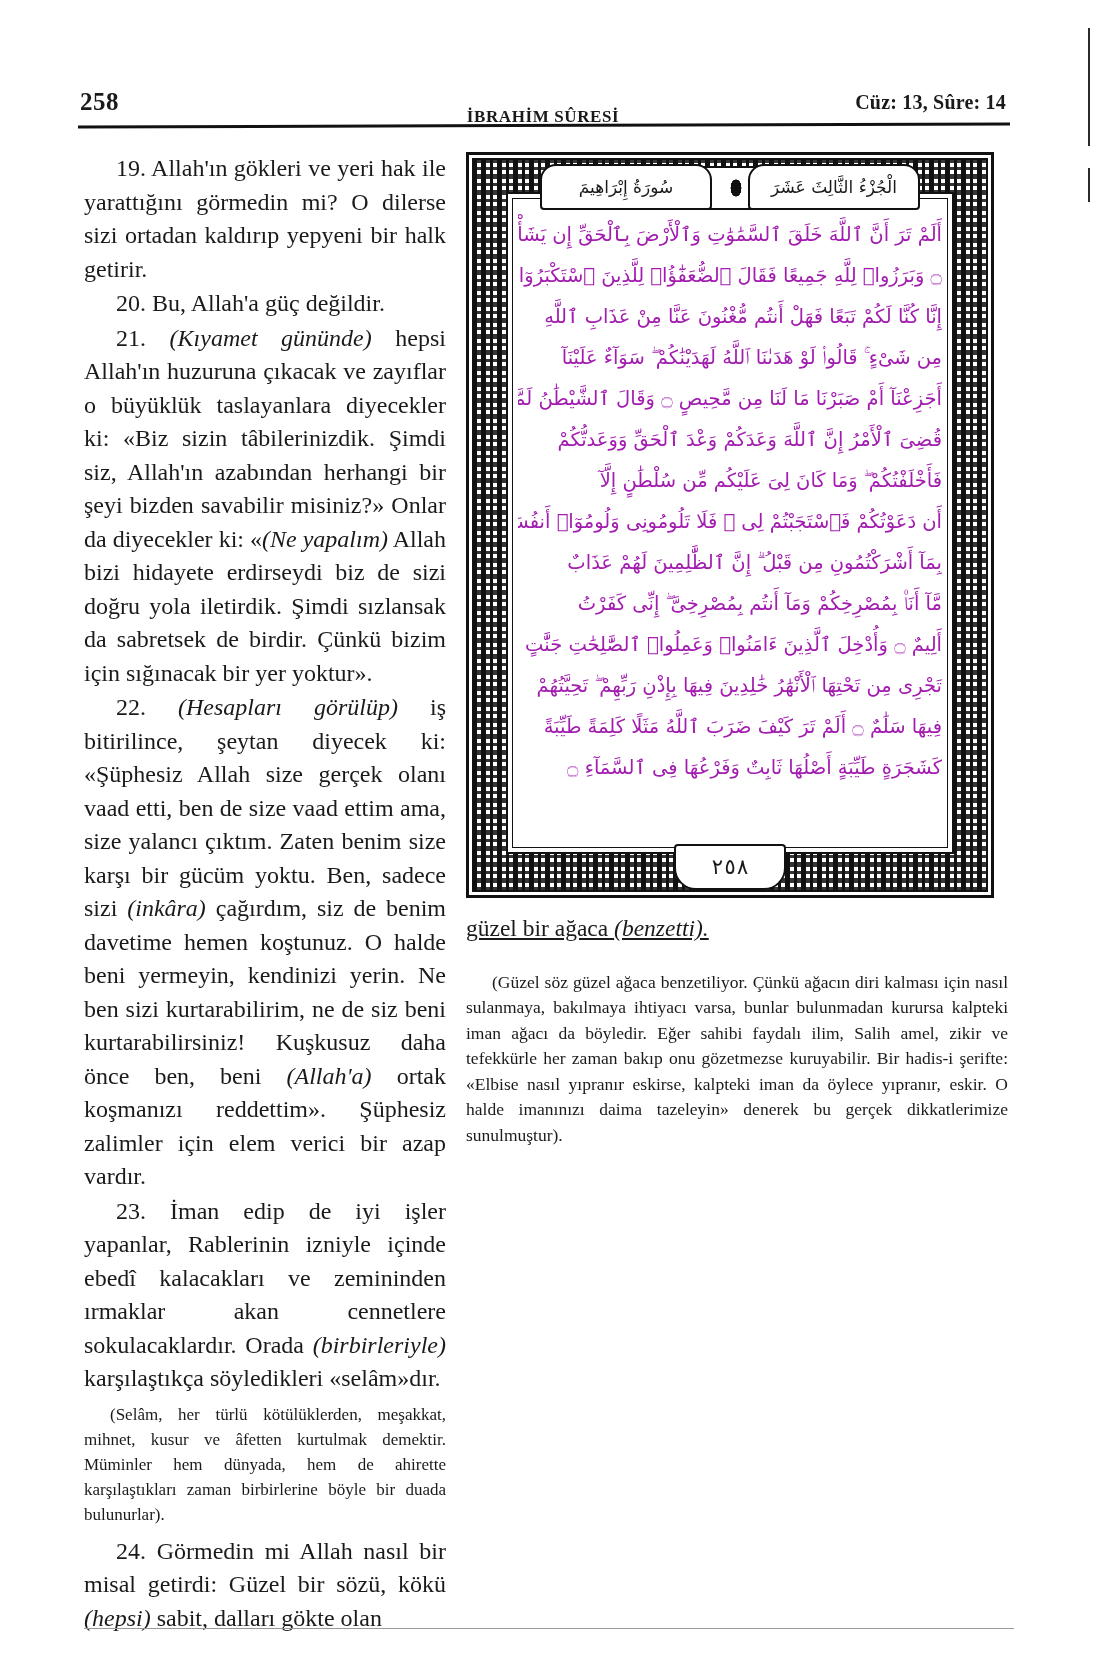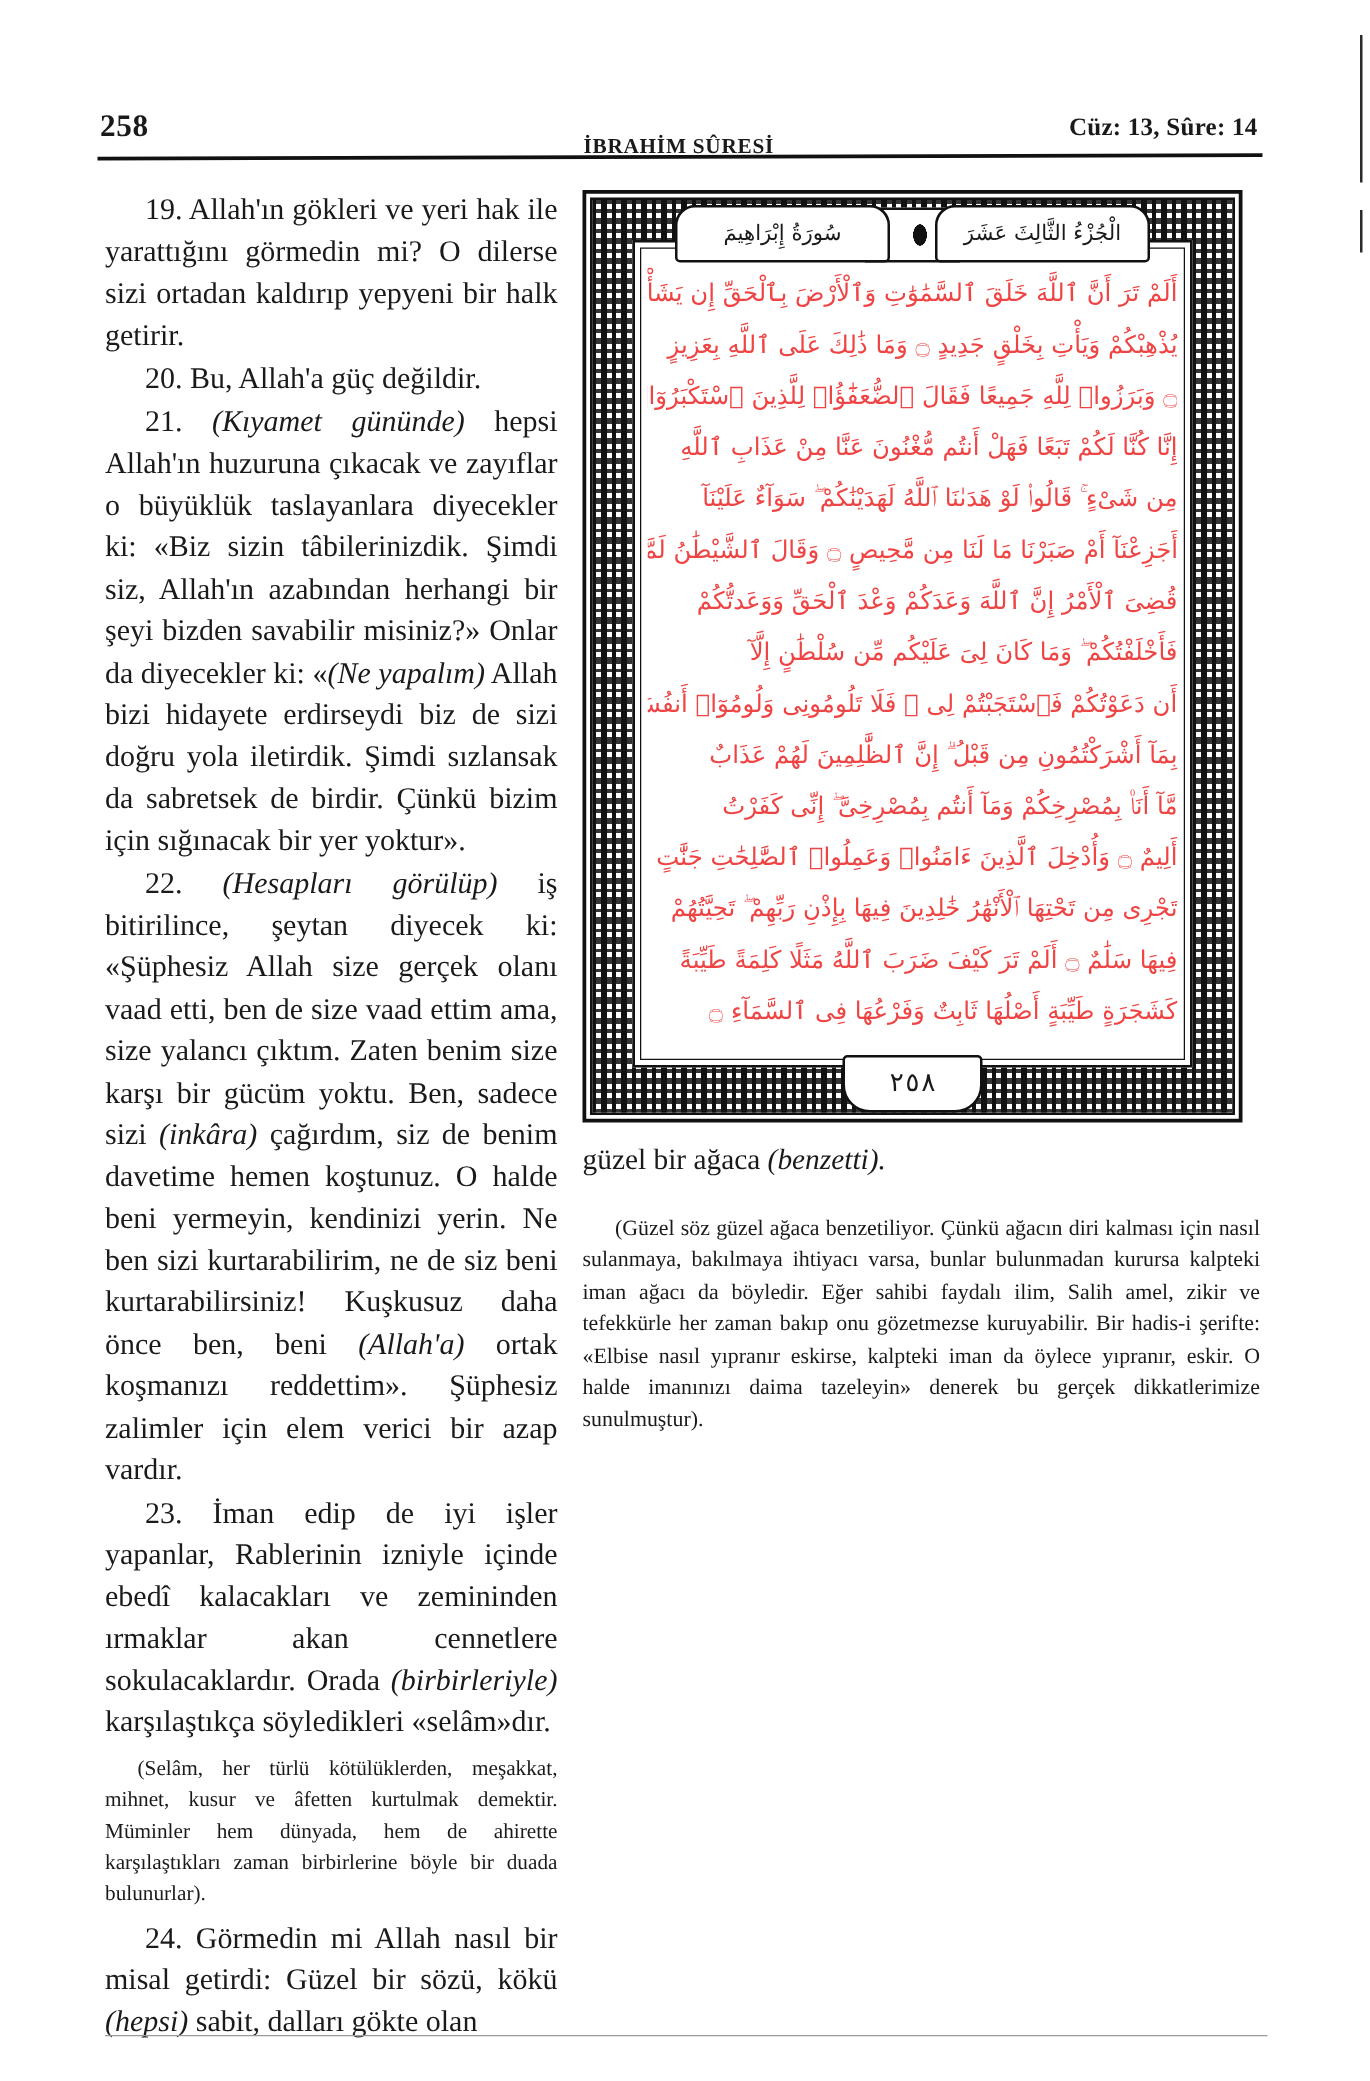--- a/index.html
+++ b/index.html
@@ -216,35 +216,36 @@
   .arabic-body {
     position: absolute;
     z-index: 7;
     left: 52px; right: 52px; top: 62px;
     height: 628px;
     direction: rtl;
     text-align: justify;
     font-family: "DejaVu Sans", sans-serif;
     font-size: 19.5px;
     line-height: 41px;
-    color: #ef4444;
+    color: #a21caf;
     overflow: hidden;
   }
   .arabic-body .aline {
     display: block;
     white-space: nowrap;
     overflow: hidden;
   }
 
   .after-frame-line {
     position: absolute;
     left: 466px; top: 912px;
     width: 540px;
     font-size: 23.5px;
     line-height: 32px;
+    text-decoration: underline;
   }
   .after-frame-line i { font-style: italic; }
 
   .right-note {
     position: absolute;
     left: 466px; top: 952px;
     width: 542px;
     font-size: 17.5px;
     line-height: 25.5px;
     text-align: justify;
@@ -320,21 +321,20 @@
 
     <div class="cartouche sura">سُورَةُ إِبْرَاهِيمَ</div>
     <div class="cartouche juz">الْجُزْءُ الثَّالِثَ عَشَرَ</div>
 
     <div class="frame-inner-rule">
       <div class="frame-inner-rule2"></div>
     </div>
 
     <div class="arabic-body">
       <span class="aline">أَلَمْ تَرَ أَنَّ ٱللَّهَ خَلَقَ ٱلسَّمَٰوَٰتِ وَٱلْأَرْضَ بِٱلْحَقِّ إِن يَشَأْ</span>
-      <span class="aline">يُذْهِبْكُمْ وَيَأْتِ بِخَلْقٍ جَدِيدٍ ۝ وَمَا ذَٰلِكَ عَلَى ٱللَّهِ بِعَزِيزٍ</span>
       <span class="aline">۝ وَبَرَزُوا۟ لِلَّهِ جَمِيعًا فَقَالَ ٱلضُّعَفَٰٓؤُا۟ لِلَّذِينَ ٱسْتَكْبَرُوٓا۟</span>
       <span class="aline">إِنَّا كُنَّا لَكُمْ تَبَعًا فَهَلْ أَنتُم مُّغْنُونَ عَنَّا مِنْ عَذَابِ ٱللَّهِ</span>
       <span class="aline">مِن شَىْءٍ ۚ قَالُوا۟ لَوْ هَدَىٰنَا ٱللَّهُ لَهَدَيْنَٰكُمْ ۖ سَوَآءٌ عَلَيْنَآ</span>
       <span class="aline">أَجَزِعْنَآ أَمْ صَبَرْنَا مَا لَنَا مِن مَّحِيصٍ ۝ وَقَالَ ٱلشَّيْطَٰنُ لَمَّا</span>
       <span class="aline">قُضِىَ ٱلْأَمْرُ إِنَّ ٱللَّهَ وَعَدَكُمْ وَعْدَ ٱلْحَقِّ وَوَعَدتُّكُمْ</span>
       <span class="aline">فَأَخْلَفْتُكُمْ ۖ وَمَا كَانَ لِىَ عَلَيْكُم مِّن سُلْطَٰنٍ إِلَّآ</span>
       <span class="aline">أَن دَعَوْتُكُمْ فَٱسْتَجَبْتُمْ لِى ۖ فَلَا تَلُومُونِى وَلُومُوٓا۟ أَنفُسَكُم</span>
       <span class="aline">بِمَآ أَشْرَكْتُمُونِ مِن قَبْلُ ۗ إِنَّ ٱلظَّٰلِمِينَ لَهُمْ عَذَابٌ</span>
       <span class="aline">مَّآ أَنَا۠ بِمُصْرِخِكُمْ وَمَآ أَنتُم بِمُصْرِخِىَّ ۖ إِنِّى كَفَرْتُ</span>
       <span class="aline">أَلِيمٌ ۝ وَأُدْخِلَ ٱلَّذِينَ ءَامَنُوا۟ وَعَمِلُوا۟ ٱلصَّٰلِحَٰتِ جَنَّٰتٍ</span>

